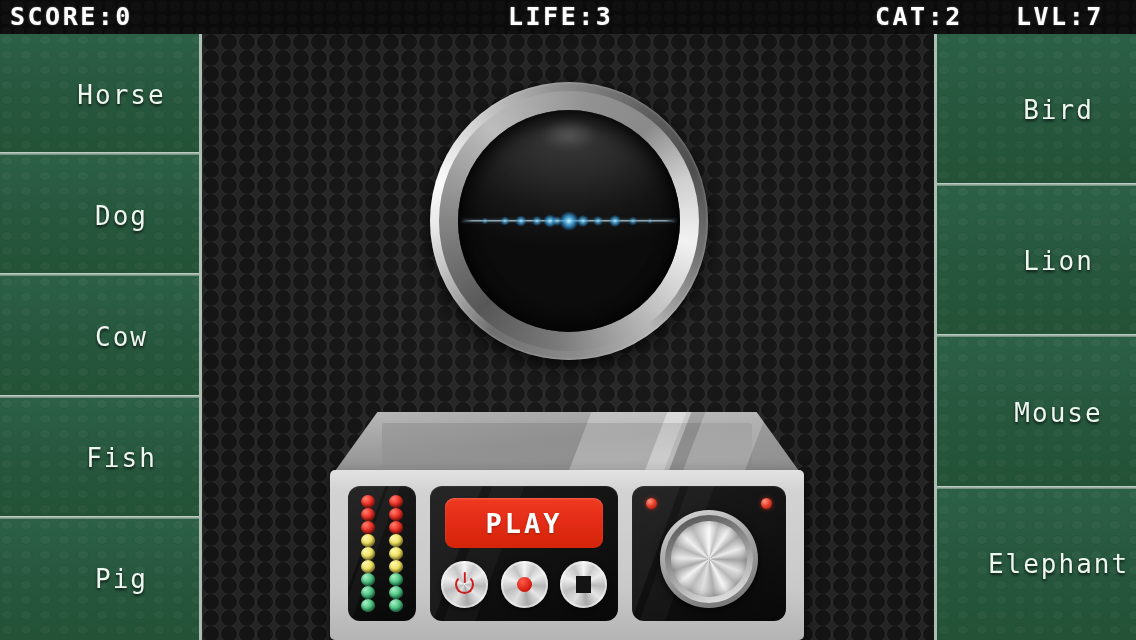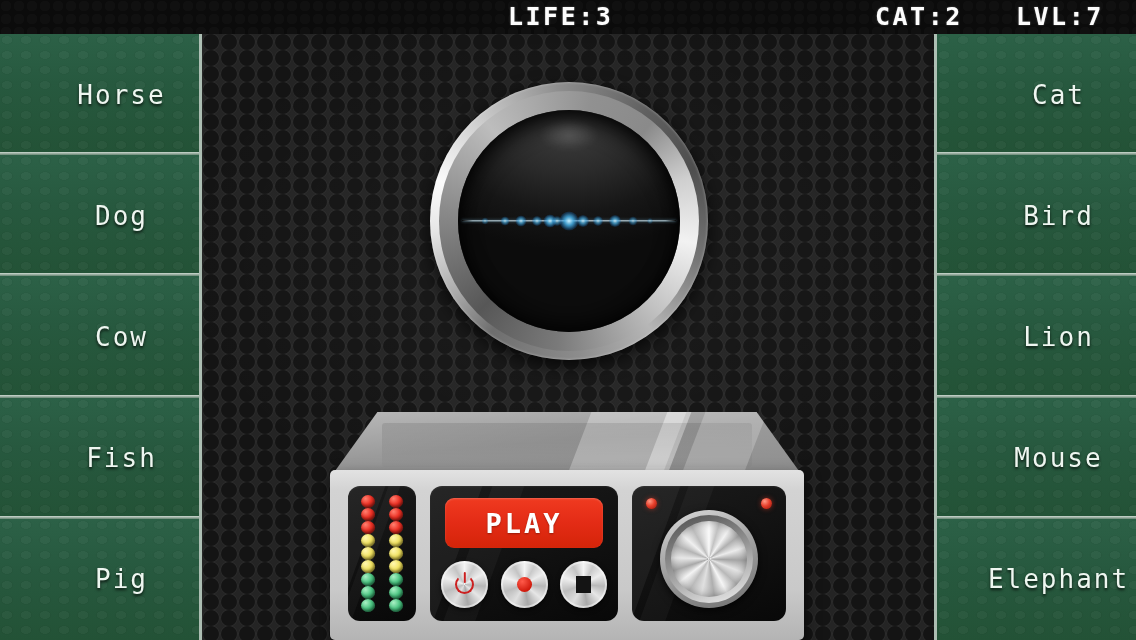--- a/index.html
+++ b/index.html
@@ -315,20 +315,21 @@
         #f0f0f0 312deg, #bebebe 332deg, #fafafa 360deg);
     box-shadow:inset 0 0 9px rgba(0,0,0,0.34);
   }
 </style>
 </head>
 <body>
 
 <div id="app">
 
   <div class="statusbar">
+    <div class="stat st-score">SCORE:0</div>
     <div class="stat st-life">LIFE:3</div>
     <div class="stat st-cat">CAT:2</div>
     <div class="stat st-lvl">LVL:7</div>
   </div>
 
   <div class="sidebar sidebar-left">
     <div class="side-btn">
       <span class="lbl">Horse</span>
     </div>
     <div class="side-btn">
@@ -339,23 +340,20 @@
     </div>
     <div class="side-btn">
       <span class="lbl">Fish</span>
     </div>
     <div class="side-btn">
       <span class="lbl">Pig</span>
     </div>
   </div>
 
   <div class="sidebar sidebar-right">
-    <div class="side-btn">
-      <span class="lbl">Cat</span>
-    </div>
     <div class="side-btn">
       <span class="lbl">Bird</span>
     </div>
     <div class="side-btn">
       <span class="lbl">Lion</span>
     </div>
     <div class="side-btn">
       <span class="lbl">Mouse</span>
     </div>
     <div class="side-btn">

